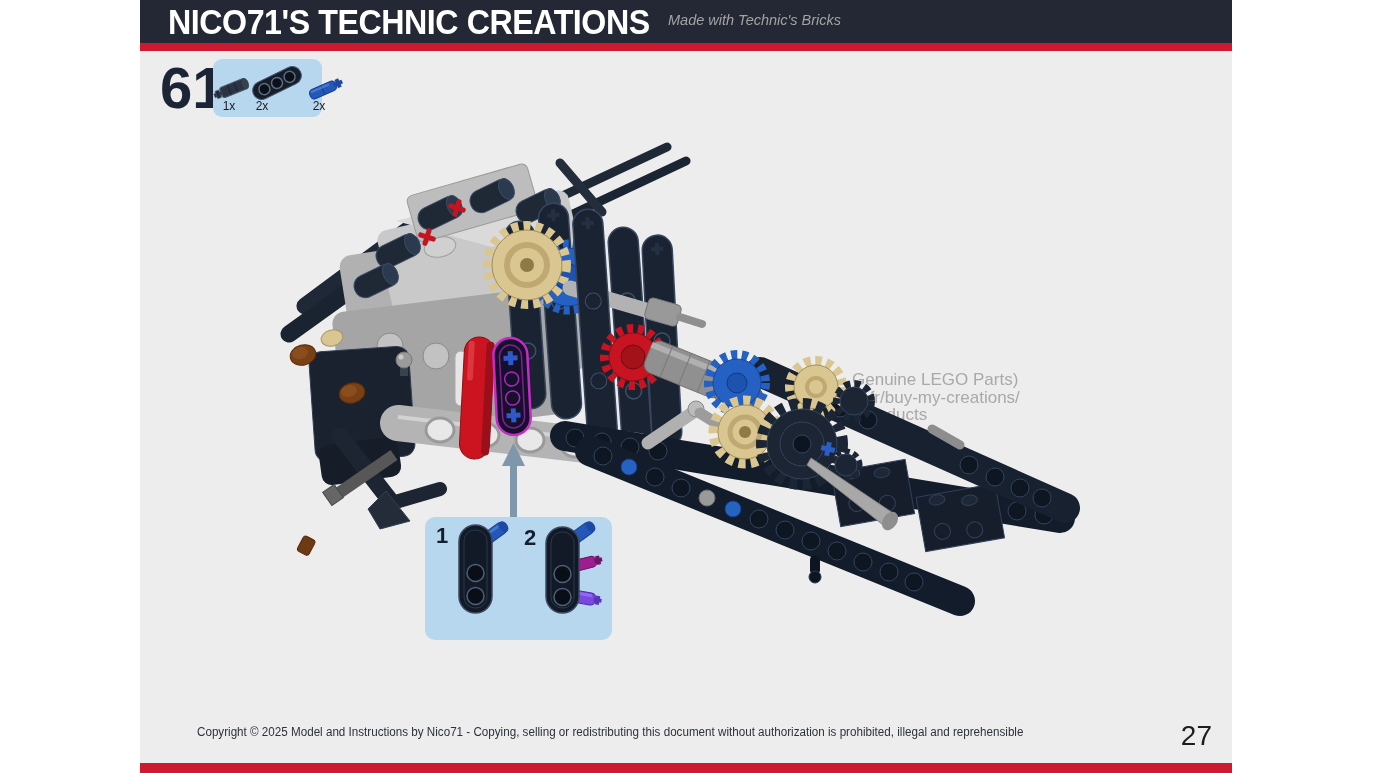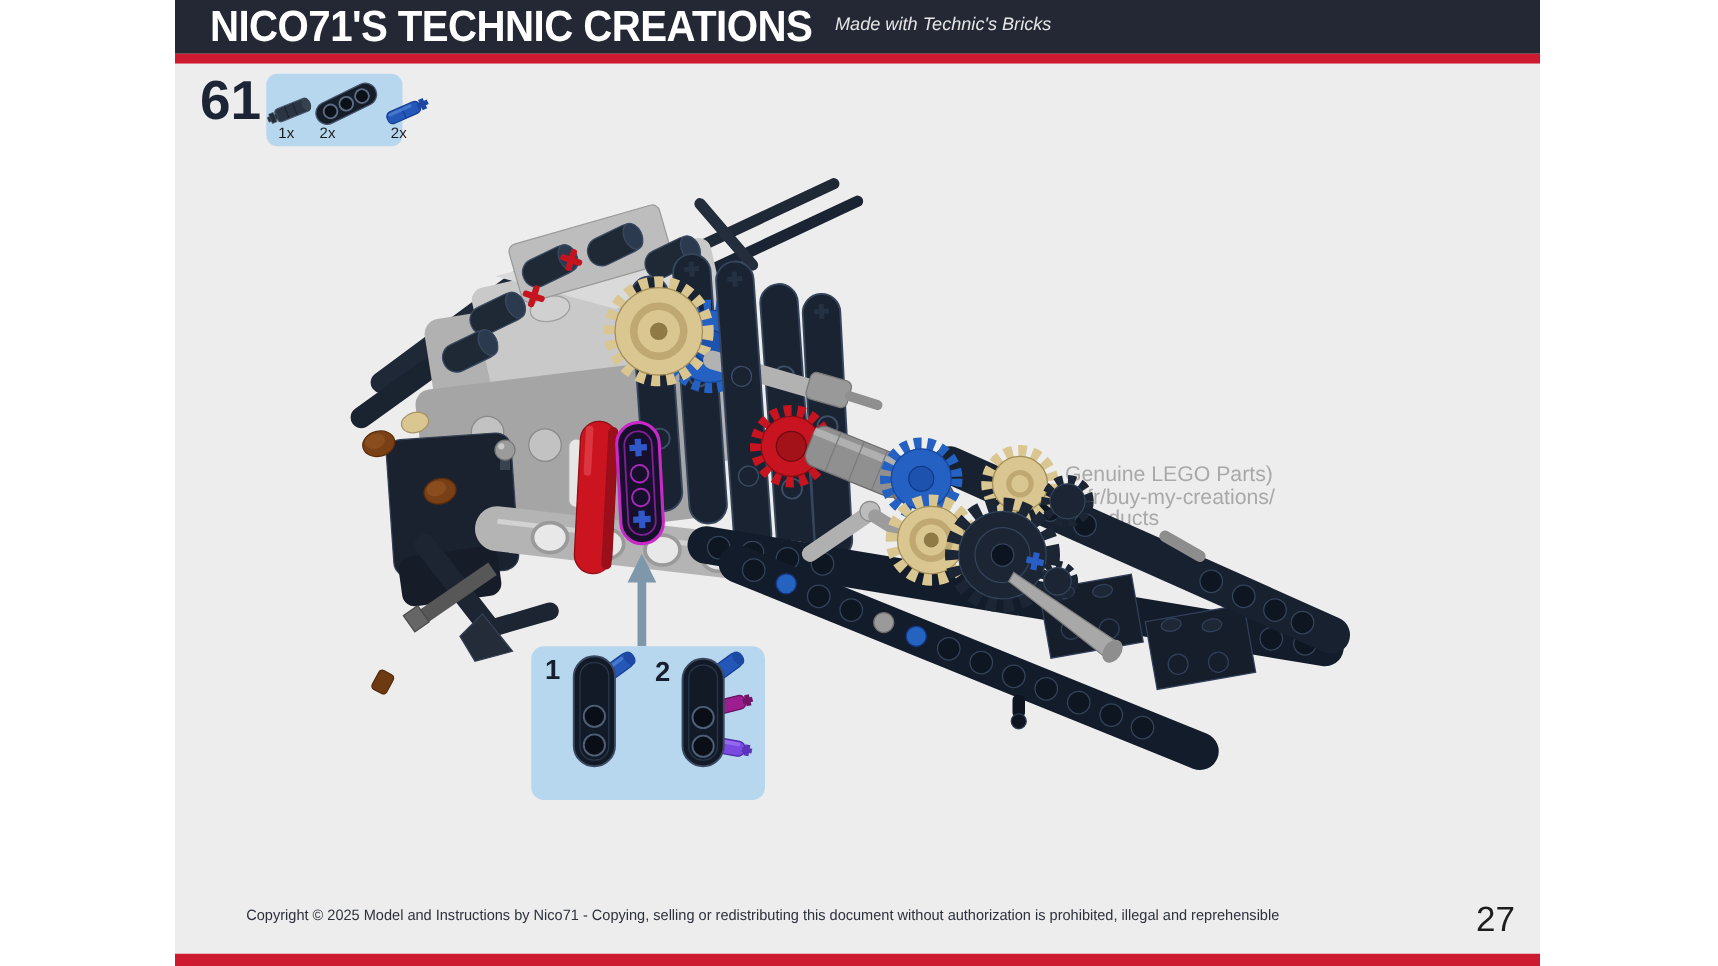--- a/index.html
+++ b/index.html
@@ -1,25 +1,25 @@
 <!DOCTYPE html>
 <html><head>
 <meta charset="utf-8">
 <style>
   html,body{margin:0;padding:0;background:#ffffff;font-family:"Liberation Sans",sans-serif;}
   .canvas{position:relative;width:1374px;height:773px;background:#ffffff;overflow:hidden;padding-left:32px;}
   .page{position:absolute;left:140px;top:0;width:1092px;height:773px;background:#ffffff;}
   .hdr{position:absolute;left:0;top:0;width:1092px;height:43px;background:#232834;}
   .hdr h1{margin:0;position:absolute;left:28px;top:0;line-height:43px;font-size:35px;font-weight:700;
           color:#ffffff;letter-spacing:-0.5px;transform:scaleX(0.92);transform-origin:left center;white-space:nowrap;}
-  .hdr .sub{position:absolute;left:528px;top:0;line-height:41px;font-size:14.5px;font-style:italic;color:#e5e5e5;white-space:nowrap;}
+  .hdr .sub{position:absolute;left:528px;top:0;line-height:41px;font-size:14.5px;font-style:italic;color:#a3a3a3;white-space:nowrap;}
   .stripe-top{position:absolute;left:0;top:43px;width:1092px;height:8px;background:#ce1a30;}
   .stripe-bot{position:absolute;left:0;bottom:0;width:1092px;height:10px;background:#ce1a30;}
   .content{position:absolute;left:0;top:51px;width:1092px;height:712px;background:#ededed;}
-  .stepnum{position:absolute;left:20px;top:8px;font-size:44px;font-weight:700;color:#1c2535;line-height:1;}
+  .stepnum{position:absolute;left:20px;top:8px;font-size:58px;font-weight:700;color:#1c2535;line-height:1;}
   .parts-box{position:absolute;left:73px;top:8px;width:109px;height:58px;background:#b7d7ef;border-radius:9px;}
   .parts-box svg{position:absolute;left:0;top:0;}
   .watermark{position:absolute;color:#a9a9a9;font-size:17px;white-space:nowrap;}
   .wm1{left:712px;top:319px;text-align:right;} .wm2{left:706px;top:337px;} .wm3{left:722px;top:354px;}
   .model{position:absolute;left:0;top:0;width:1092px;height:712px;}
   .sub-box{position:absolute;left:285px;top:466px;width:187px;height:123px;background:#b7d7ef;border-radius:10px;}
   .sub-box svg{position:absolute;left:0;top:0;}
   .sub-num{position:absolute;font-size:22px;font-weight:700;color:#161f2e;line-height:1;}
   .n1{left:11px;top:8px;} .n2{left:99px;top:10px;}
   .copyright{position:absolute;left:57px;top:674px;font-size:12px;color:#2c313c;white-space:nowrap;

